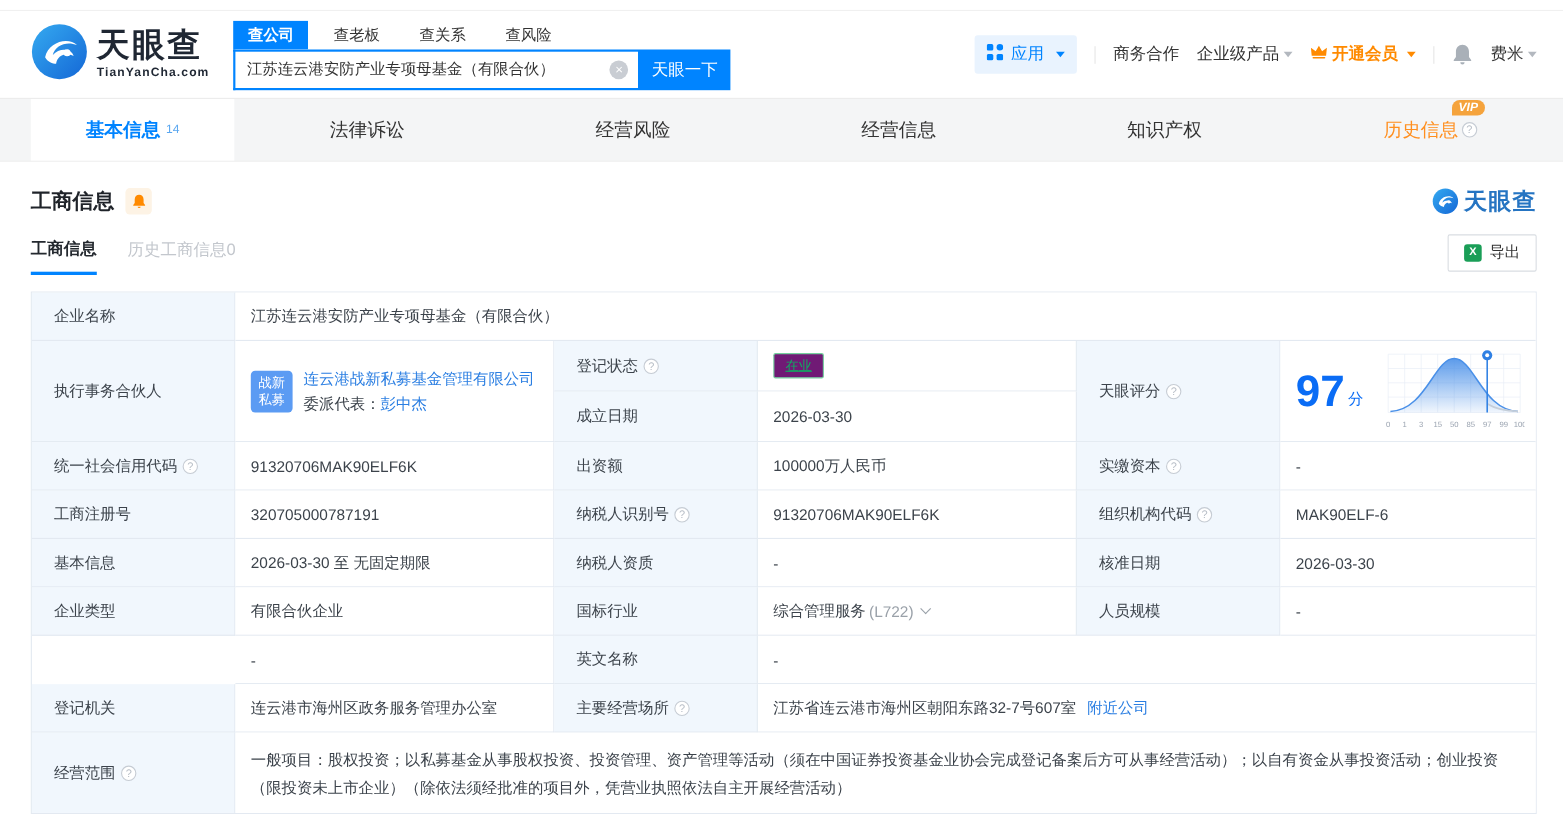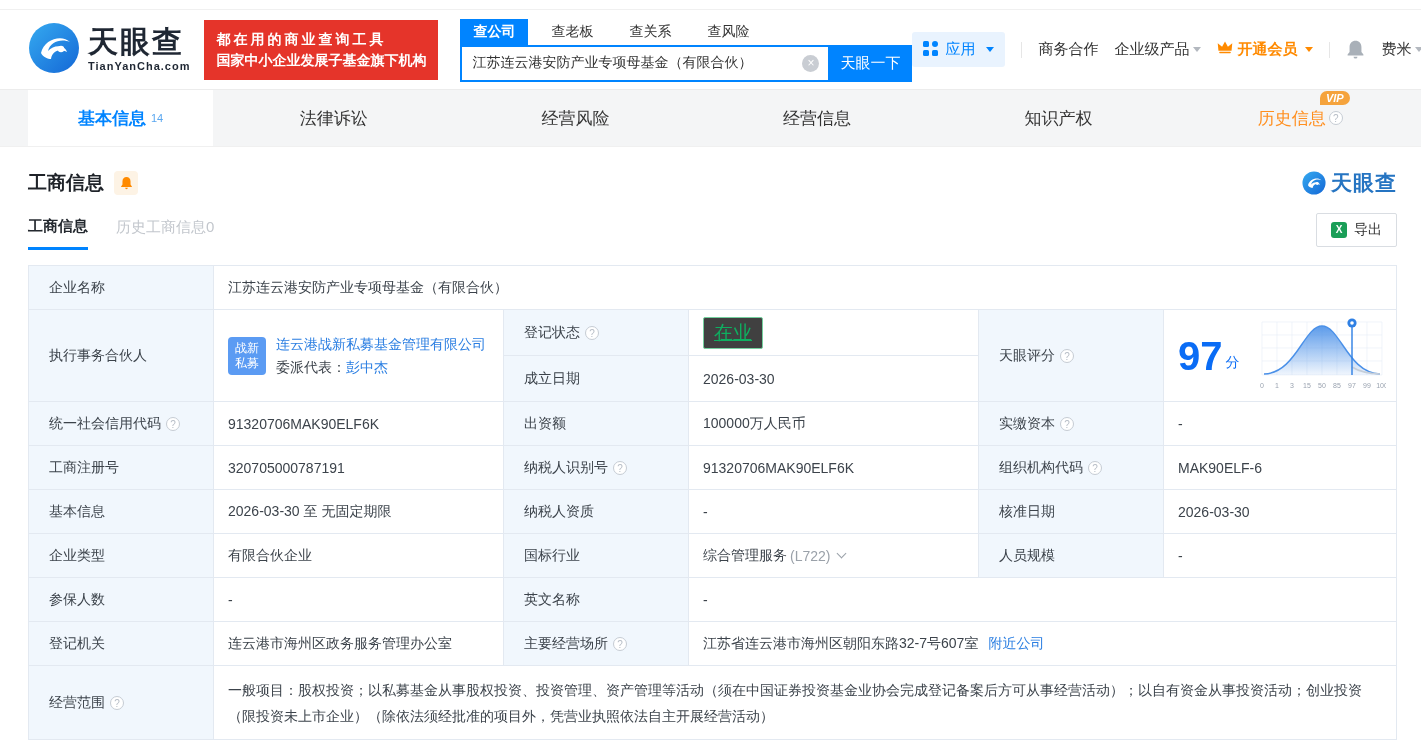--- a/index.html
+++ b/index.html
@@ -92,22 +92,22 @@
   a.lnk { color:#2a7ee2; text-decoration:none; cursor:pointer; }
   .gray { color:#9aa1a9; }
   .chev { width:7px; height:7px; border-right:1.5px solid #9aa1a9; border-bottom:1.5px solid #9aa1a9;
           transform:rotate(45deg); display:inline-block; margin-left:8px; margin-top:-4px; cursor:pointer; }
 
   .partner-cell { padding:10px 12px 10px 14px; }
   .partner-inner { display:flex; align-items:center; gap:10px; }
   .avatar { width:38px; height:38px; border-radius:4px; background:#5b9bf3; color:#fff; font-size:12px;
             line-height:15px; display:flex; flex-direction:column; align-items:center; justify-content:center; flex:none; }
   .partner-meta { line-height:23px; }
-  .status-badge { display:inline-block; border:1px solid #74d09e; background:#404040; color:#0eaf60;
-                  font-size:19px; padding:2px 10px; border-radius:2px; text-decoration:underline; cursor:pointer; }
+  .status-badge { display:inline-block; border:1px solid #74d09e; background:#701a75; color:#0eaf60;
+                  font-size:12px; padding:2px 10px; border-radius:2px; text-decoration:underline; cursor:pointer; }
 
   .score-cell { padding:4px 6px 4px 16px; display:flex; align-items:center; }
   .score-num { font-size:40px; font-weight:bold; color:#0a6cf5; line-height:1; }
   .score-unit { font-size:14px; color:#0a6cf5; margin-left:3px; margin-top:14px; }
   .score-chart { margin-left:auto; margin-right:4px; }
 
   .scope-cell { align-items:flex-start; padding-top:11px; padding-bottom:11px; line-height:26px; display:block; }
   .addr-link { margin-left:10px; }
 </style>
 </head>
@@ -129,24 +129,20 @@
         <path d="M13 31 C16 17 34 12 42 20 C33 16 22 20 20 29 C26 22 37 23 39 30 C32 26 24 29 23 37 C20 37 15 35 13 31 Z" fill="#fff"></path>
         <circle cx="33" cy="27" r="3.2" fill="#fff"></circle>
       </svg>
     </span>
     <span class="logo-text-col">
       <span class="logo-cn">天眼查</span>
       <span class="logo-en">TianYanCha.com</span>
     </span>
   </div>
 
-  <div class="promo">
-    <div>都在用的商业查询工具</div>
-    <div>国家中小企业发展子基金旗下机构</div>
-  </div>
 
   <div class="search-box">
     <div class="search-tabs">
       <span class="stab active">查公司</span>
       <span class="stab">查老板</span>
       <span class="stab">查关系</span>
       <span class="stab">查风险</span>
     </div>
     <div class="search-row">
       <span class="input-wrap">
@@ -361,21 +357,20 @@
     <div class="c val" style="grid-area:7/2/8/3">有限合伙企业</div>
     <div class="c lab" style="grid-area:7/3/8/4">国标行业</div>
     <div class="c val" style="grid-area:7/4/8/5">
       <span>综合管理服务</span>
       <span class="gray" style="margin-left:3px">(L722)</span>
       <span class="chev"></span>
     </div>
     <div class="c lab" style="grid-area:7/5/8/6">人员规模</div>
     <div class="c val end" style="grid-area:7/6/8/7">-</div>
 
-    <div class="c lab" style="grid-area:8/1/9/2">参保人数</div>
     <div class="c val" style="grid-area:8/2/9/3">-</div>
     <div class="c lab" style="grid-area:8/3/9/4">英文名称</div>
     <div class="c val end" style="grid-area:8/4/9/7">-</div>
 
     <div class="c lab" style="grid-area:9/1/10/2">登记机关</div>
     <div class="c val" style="grid-area:9/2/10/3">连云港市海州区政务服务管理办公室</div>
     <div class="c lab" style="grid-area:9/3/10/4">
       <span>主要经营场所</span>
         <span class="q-icon">?</span>
     </div>

